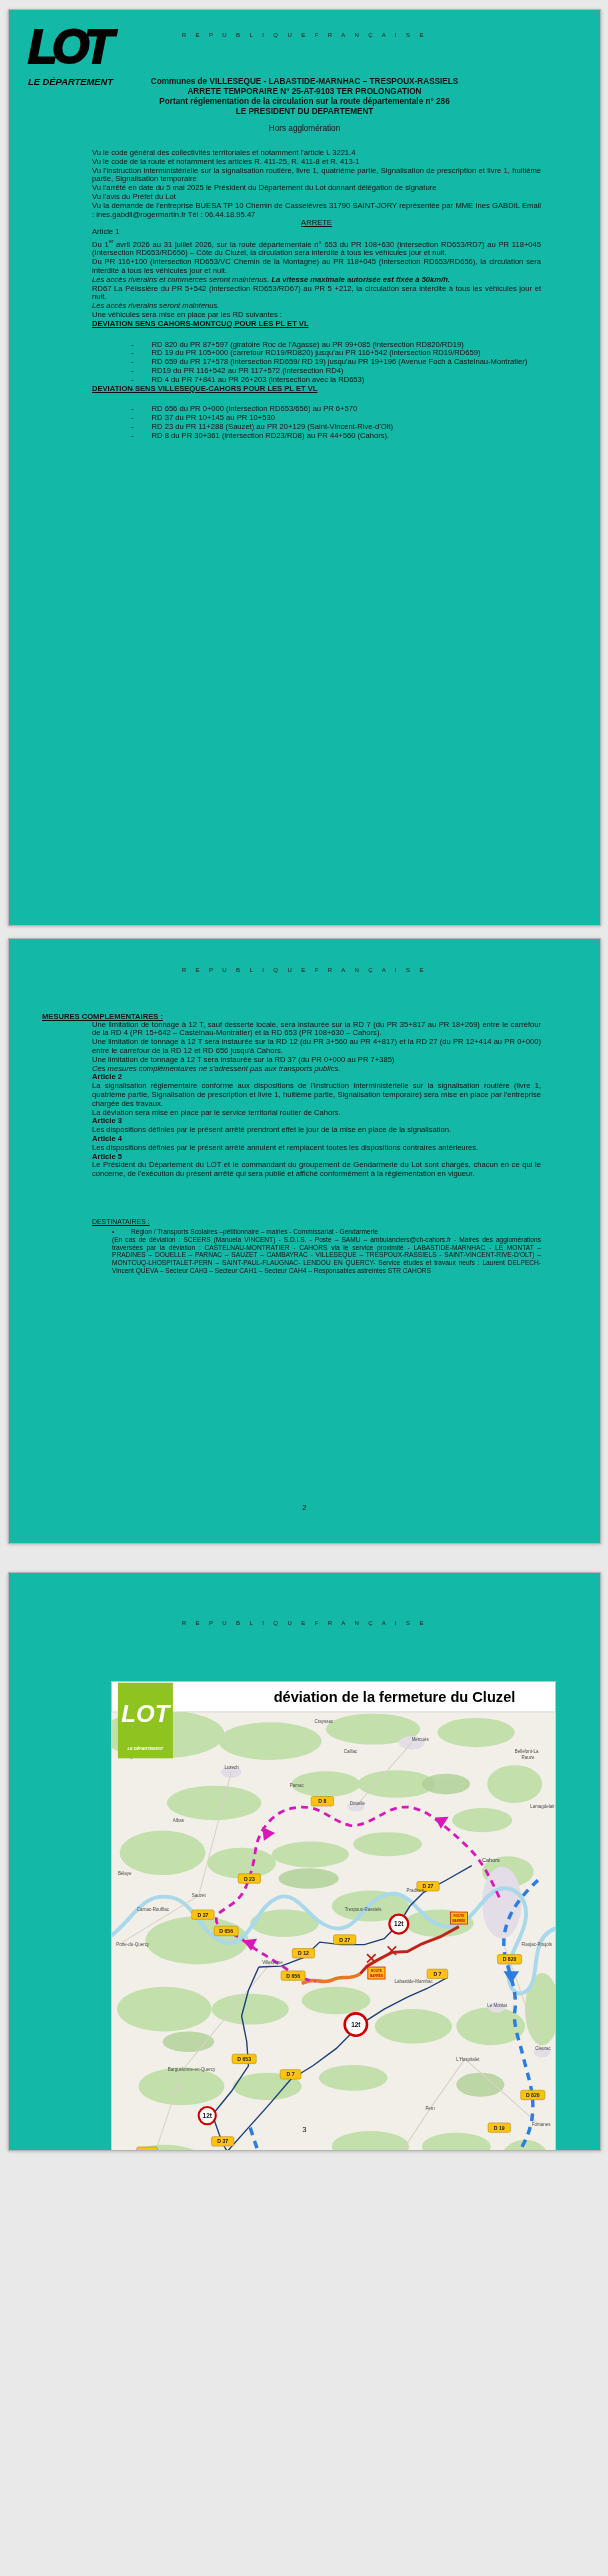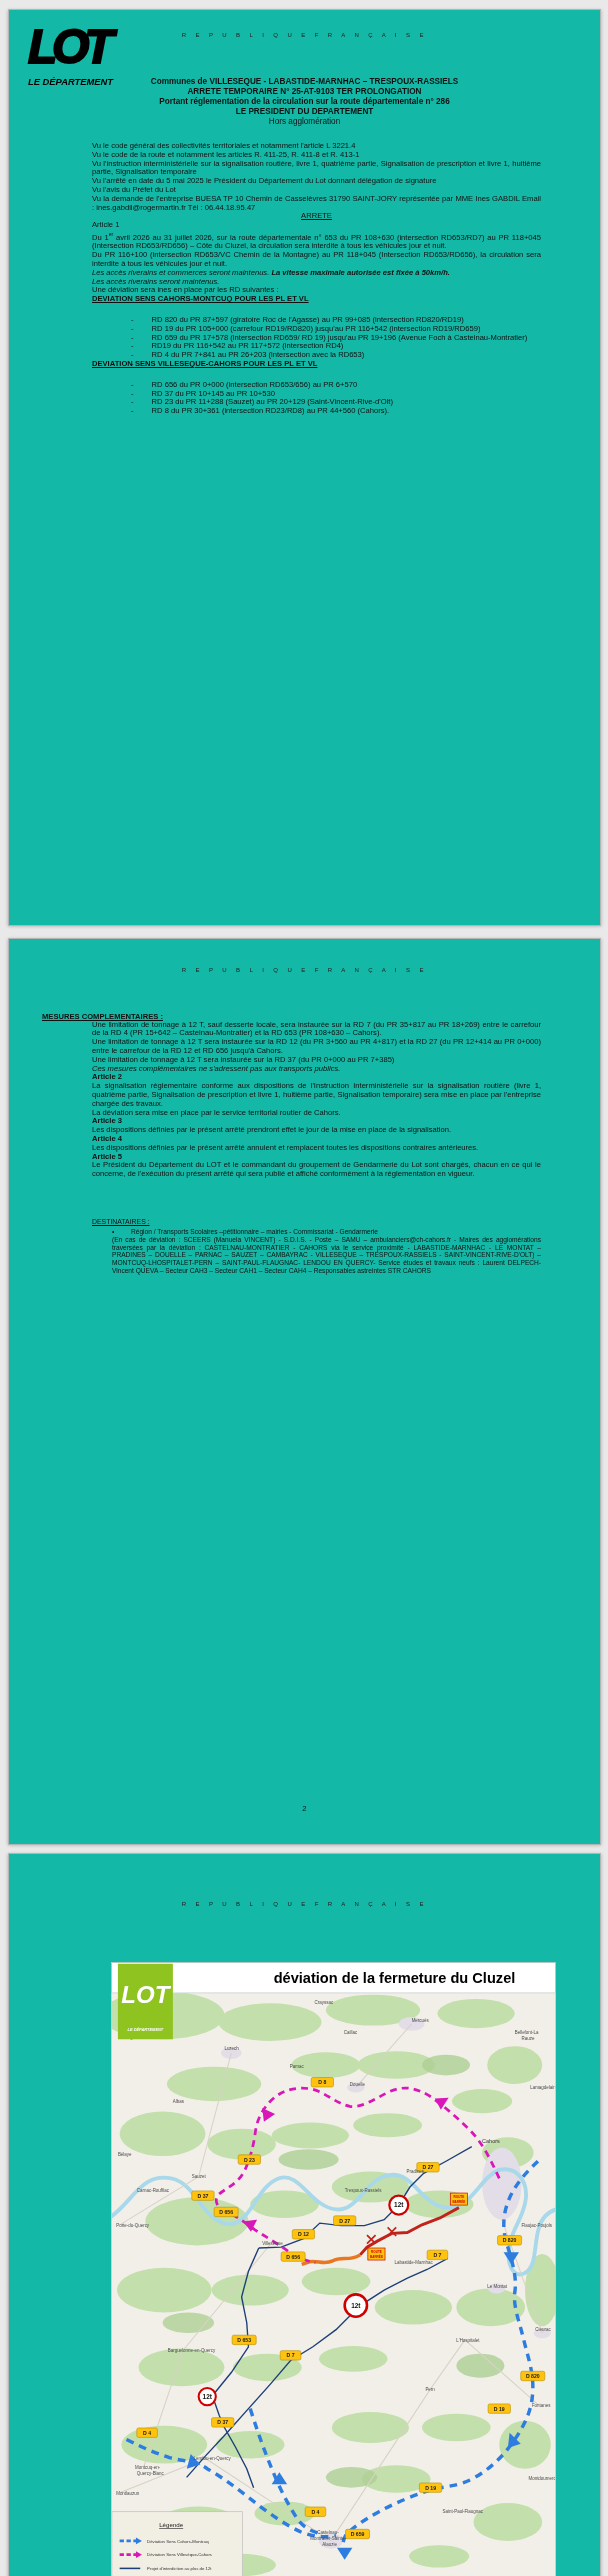--- a/index.html
+++ b/index.html
@@ -1,30 +1,30 @@
 <!DOCTYPE html>
 <html style="font-size:13.7px"><head>
 <meta charset="utf-8">
 <style>
   html,body{margin:0;padding:0;}
   body{width:609px;height:2576px;background:#e9e9e9;font-family:"Liberation Sans",sans-serif;color:#111;}
   .page{position:relative;width:593px;margin:0 auto;background:#14b8a6;border:0.9px solid #b5b5b5;box-shadow:0 0.9px 3.4px rgba(0,0,0,.28);box-sizing:border-box;overflow:hidden;}
   #page1{height:917px;margin-top:8.6px;}
-  #page2{height:907px;margin-top:12px;}
-  #page3{height:774px;margin-top:8px;}
+  #page2{height:606px;margin-top:12px;}
+  #page3{height:579px;margin-top:28px;}
   .republique{text-align:center;font-size:6px;letter-spacing:3.9px;color:#222;white-space:nowrap;}
   #page1 .republique{margin-top:22px;}
   #page2 .republique{margin-top:28px;}
   
   .lot-logo{position:absolute;left:19px;top:13.7px;width:112px;}
   .lot-logo .lot{font-size:48px;line-height:48px;font-weight:bold;font-style:italic;letter-spacing:-5.2px;color:#000;-webkit-text-stroke:2.1px #000;}
   .lot-logo .dept{font-size:9.4px;font-weight:bold;font-style:italic;color:#000;margin-top:5.2px;letter-spacing:0px;}
   
   .title-block{margin-top:39px;text-align:center;font-size:8.2px;font-weight:bold;line-height:10px;}
-  .title-block .plain{font-weight:normal;}
+  .title-block .plain{font-weight:normal;margin-top:7px;}
   
   .body1{margin:15.5px 59px 0 83px;font-size:7.6px;line-height:8.8px;text-align:justify;}
   .body1 p{margin:0;}
   .b{font-weight:normal;} .i{font-style:italic;} .bi{font-style:italic;font-weight:bold;}
   .center-h{ text-align:center;font-weight:normal;text-decoration:underline;margin-top:8.6px;} .mt10{margin-top:8.6px;} .mt20{margin-top:17px;} .mt28{margin-top:24px;}
   .dev-h{font-weight:bold;text-decoration:underline;margin-left:-50px;margin-top:19px;text-align:left;}
   .rlist{margin:12px 0 0 39px;}
   .li{position:relative;padding-left:20.6px;margin:0;}
   .li::before{content:"-";position:absolute;left:0;}
   sup{font-size:5.2px;}
@@ -77,22 +77,23 @@
     <p>Vu le code de la route et notamment les articles R. 411-25, R. 411-8 et R. 413-1</p>
     <p>Vu l'instruction interministérielle sur la signalisation routière, livre 1, quatrième partie, Signalisation de prescription et livre 1, huitième partie, Signalisation temporaire</p>
     <p>Vu l'arrêté en date du 5 mai 2025 le Président du Département du Lot donnant délégation de signature</p>
     <p>Vu l'avis du Préfet du Lot</p>
     <p class="b">Vu la demande de l'entreprise BUESA TP 10 Chemin de Casselèvres 31790 SAINT-JORY représentée par MME Ines GABDIL Email : ines.gabdil@rogermartin.fr Tél : 06.44.18.95.47</p>
     <p class="center-h">ARRETE</p>
     <p class="b">Article 1</p>
     <p><span class="b">Du 1</span><sup class="b">er</sup><span class="b"> avril 2026 au 31 juillet 2026</span><span>, sur la route départementale n° 653 du PR 108+630 (intersection RD653/RD7) au PR 118+045 (Intersection RD653/RD656) – Côte du Cluzel, la circulation sera interdite à tous les véhicules </span><span class="b">jour et nuit</span><span>.</span></p>
     <p><span>Du PR 116+100 (intersection RD653/VC Chemin de la Montagne) au PR 118+045 (Intersection RD653/RD656), la circulation sera interdite à tous les véhicules </span><span class="b">jour et nuit</span><span>.</span></p>
     <p><span class="i">Les accès riverains et commerces seront maintenus. </span><span class="bi">La vitesse maximale autorisée est fixée à 50km/h</span><span class="bi">.</span></p>
+    <p class="mt28"><span>RD67 La Pélissière du PR 5+542 (intersection RD653/RD67) au PR 5 +212, la circulation sera interdite à tous les véhicules </span><span class="b">jour et nuit</span><span>.</span></p>
     <p class="i">Les accès riverains seront maintenus.</p>
-    <p class="mt20">Une déviation sera ines en place par les RD suivantes :</p>
+    <p class="mt20">Une véhicules sera mise en place par les RD suivantes :</p>
     <p class="dev-h">DEVIATION SENS CAHORS-MONTCUQ POUR LES PL ET VL</p>
     <div class="rlist">
       <p class="li">RD 820 du PR 87+597 (giratoire Roc de l'Agasse) au PR 99+085 (intersection RD820/RD19)</p>
       <p class="li">RD 19 du PR 105+000 (carrefour RD19/RD820) jusqu'au PR 116+542 (intersection RD19/RD659)</p>
       <p class="li">RD 659 du PR 17+578 (intersection RD659/ RD 19) jusqu'au PR 19+196 (Avenue Foch à Castelnau-Montratier)</p>
       <p class="li">RD19 du PR 116+542 au PR 117+572 (intersection RD4)</p>
       <p class="li">RD 4 du PR 7+841 au PR 26+203 (intersection avec la RD653)</p>
       <p class="li"></p>
     </div>
     <p class="dev-h">DEVIATION SENS VILLESEQUE-CAHORS POUR LES PL ET VL</p>

